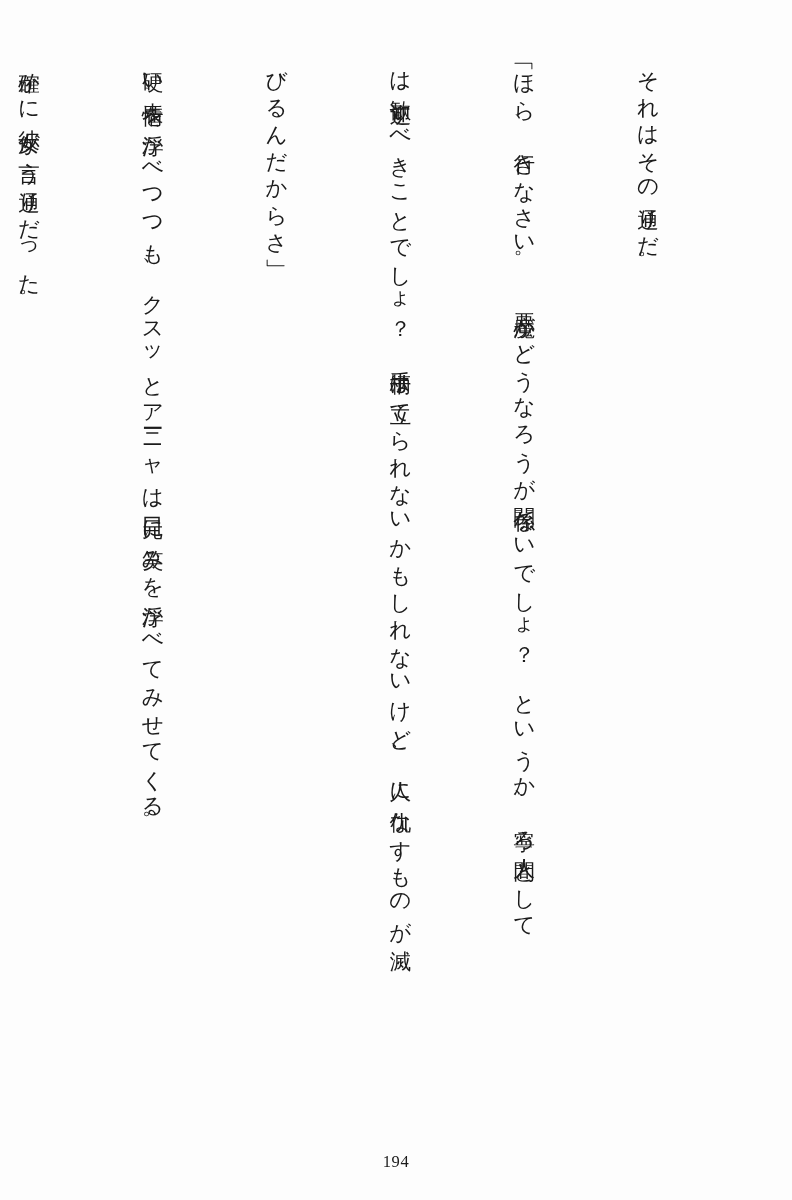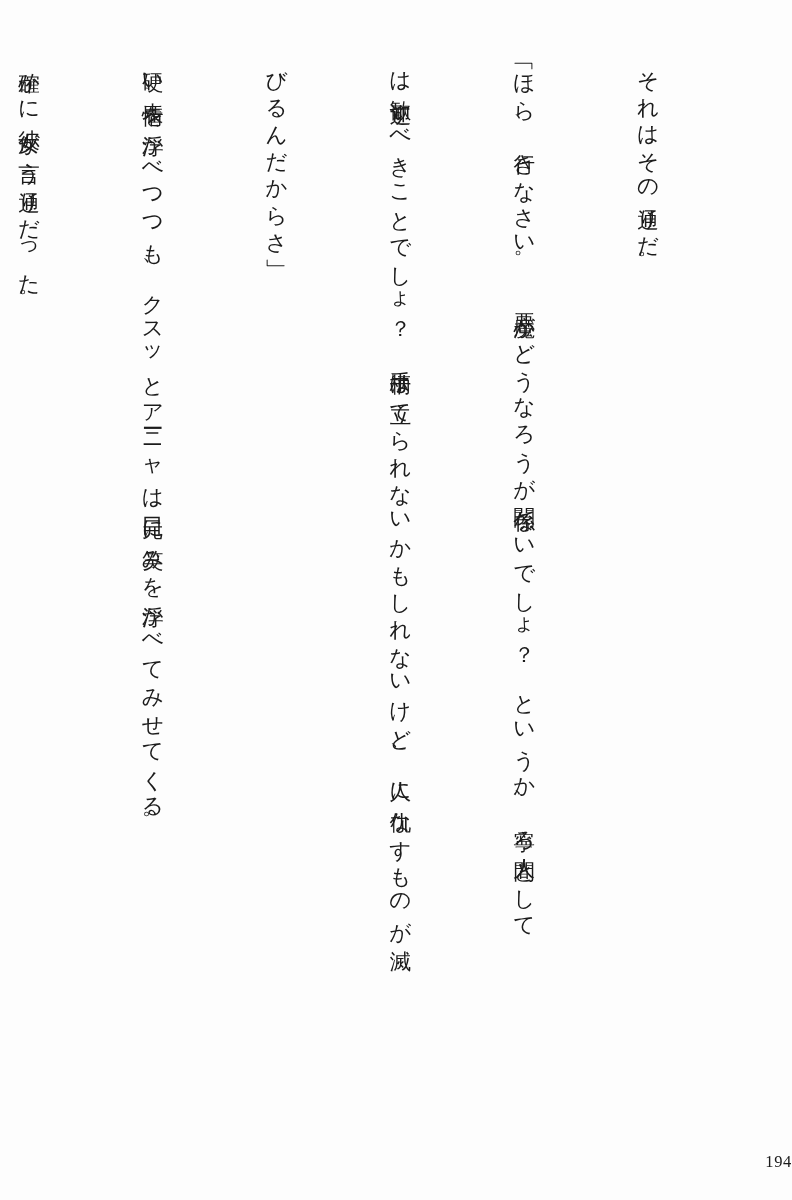--- a/index.html
+++ b/index.html
@@ -38,21 +38,21 @@
   .text-body p {
     margin: 0;
     padding: 0;
     text-indent: 0;
   }
   .page-number {
     position: absolute;
     left: 0;
     right: 0;
     bottom: 28px;
-    text-align: right;
+    text-align: center;
     font-size: 16.5px;
     font-family: "Liberation Serif", "DejaVu Serif", serif;
     color: #1b1b1b;
     letter-spacing: 0.04em;
   }
 </style>
 </head>
 <body>
 
 <div class="page">

